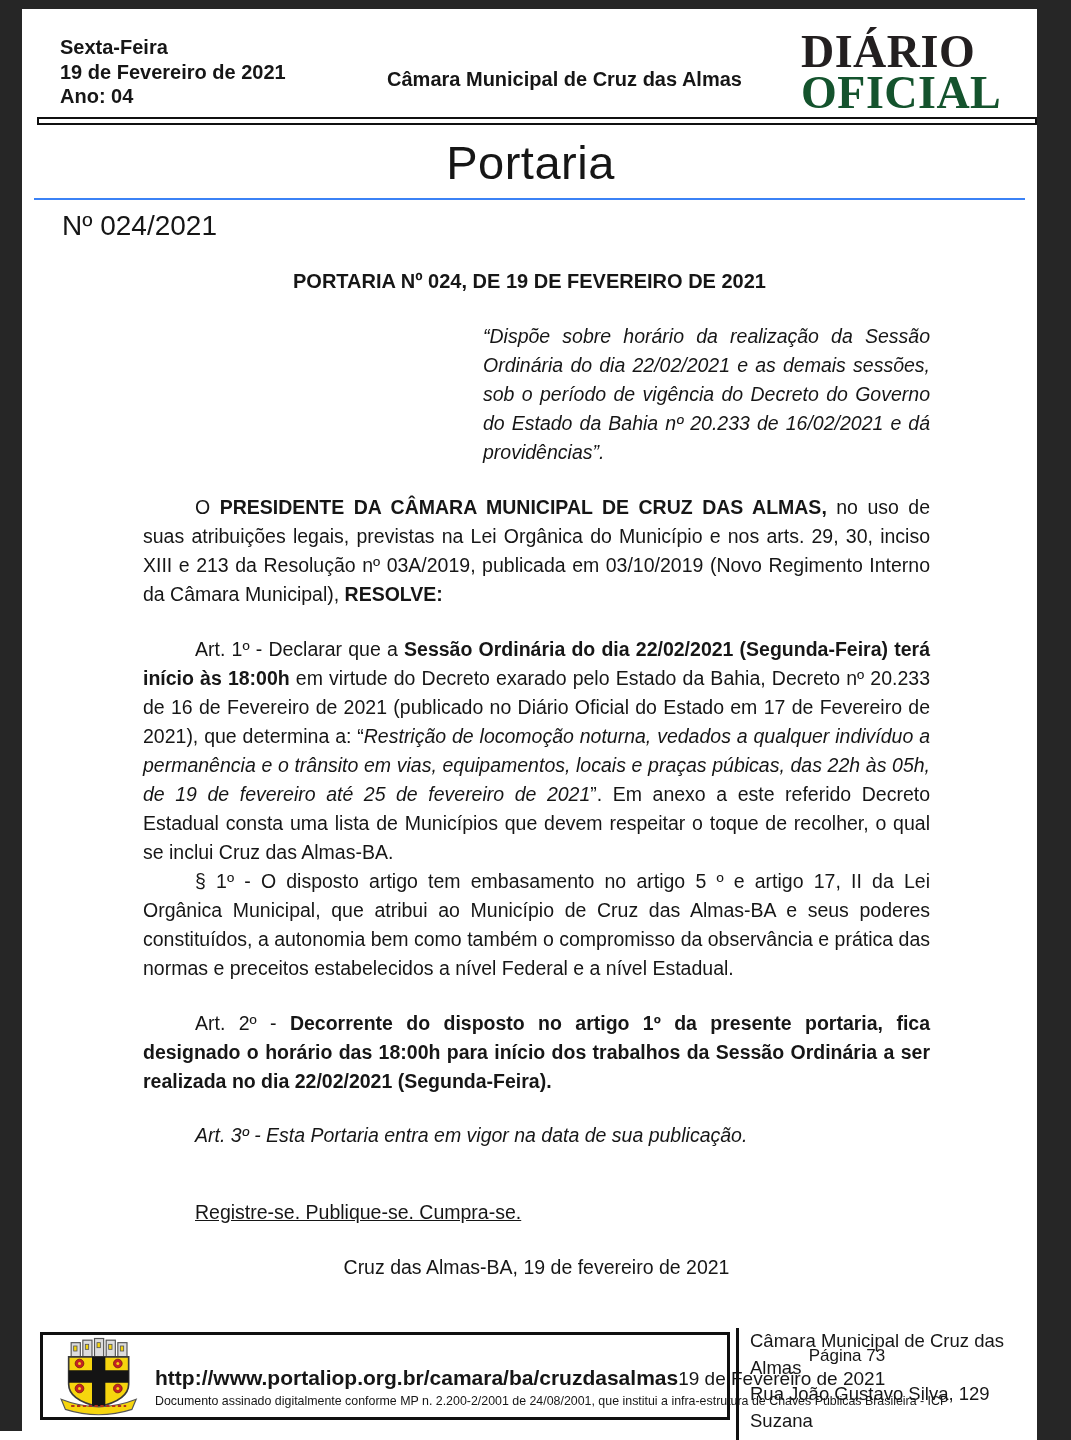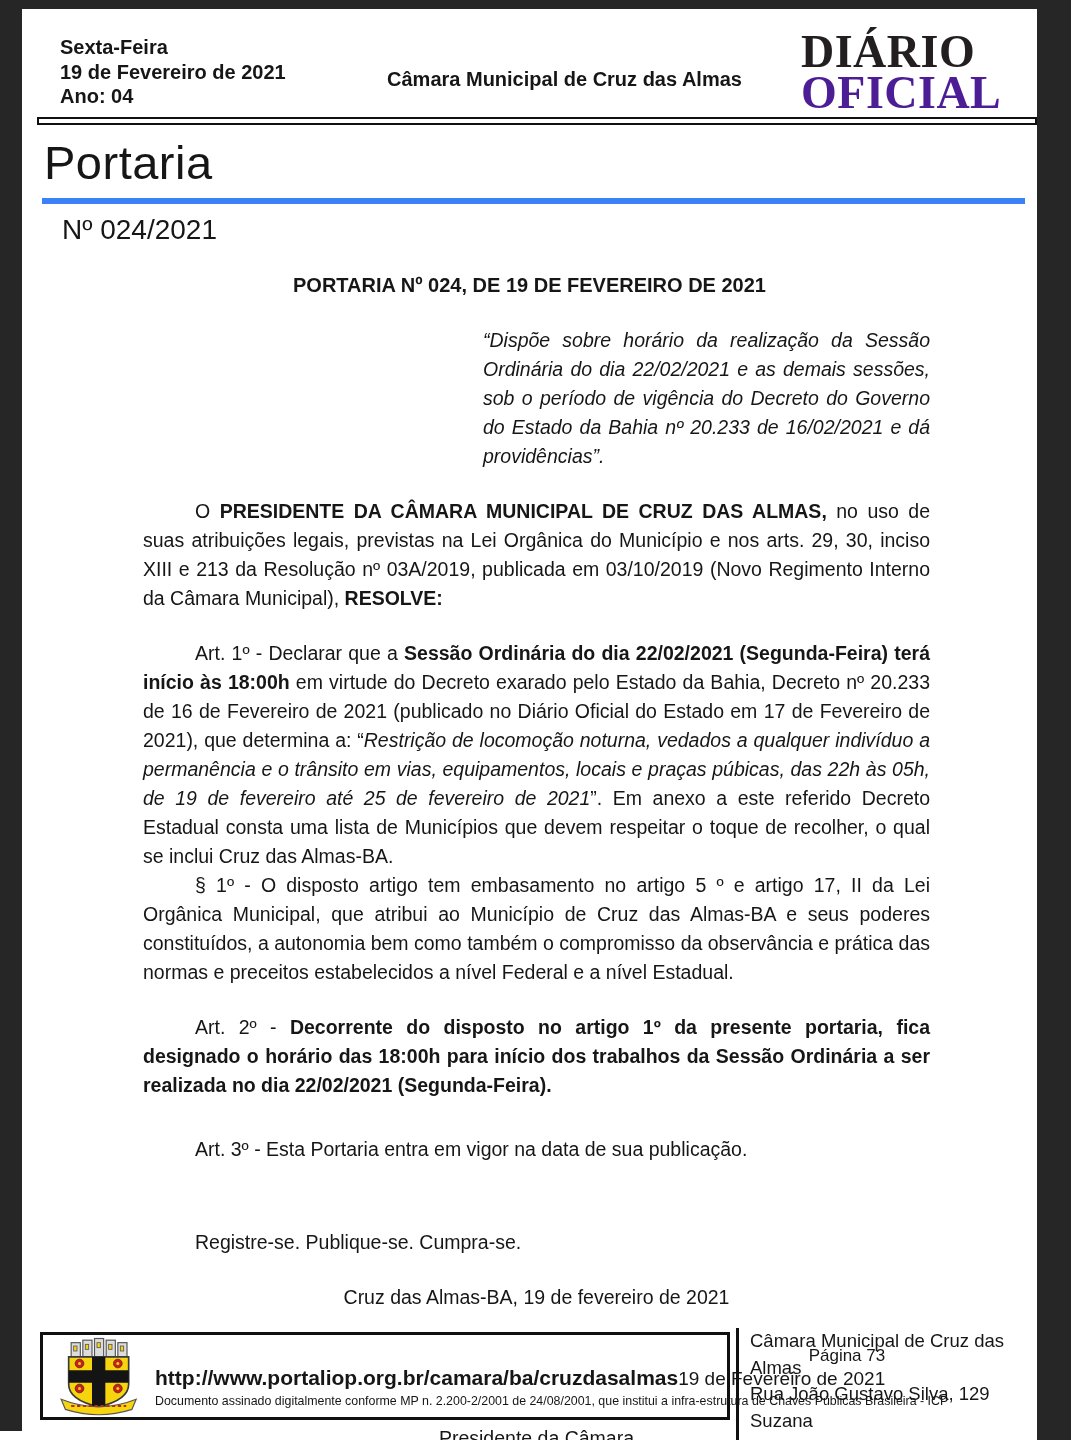--- a/index.html
+++ b/index.html
@@ -16,38 +16,38 @@
 
   .page{position:absolute;left:22px;top:9px;width:1015px;height:1265px;background:#fff;}
 
   
   .hdr{display:flex;align-items:center;padding:22px 22px 4px 38px;}
   .hdr-left{width:268px;font-weight:bold;font-size:20px;line-height:24.5px;white-space:nowrap;}
   .hdr-center{flex:1;text-align:center;font-weight:bold;font-size:20px;padding-top:14px;}
   .hdr-logo{width:214px;font-family:"Liberation Serif",serif;font-weight:bold;
             font-size:46px;line-height:41px;letter-spacing:.5px;text-align:left;}
   .logo-line1{color:#231f20;}
-  .logo-line2{color:#4c1d95;}
+  .logo-line2{color:#14532d;}
 
   .hdr-rule{margin-left:15px;height:4px;border:2px solid #101010;background:#fff;}
 
   
-  .sec-head{margin:10px 12px 0 20px;padding:0 0 8px 2px;border-bottom:6px solid #3b82f6;
-            font-size:47px;font-weight:400;letter-spacing:.5px;}
+  .sec-head{margin:10px 12px 0 12px;padding:0 0 8px 2px;border-bottom:2px solid #3b82f6;
+            font-size:47px;font-weight:400;letter-spacing:.5px;text-align:center;}
   .sec-num{margin:10px 0 0 40px;font-size:28px;font-weight:400;}
 
   
   .doc-title{text-align:center;font-weight:bold;font-size:20px;margin-top:28px;}
   .epigraph{margin:29px 107px 0 auto;width:447px;font-style:italic;
             font-size:19.5px;line-height:29px;text-align:justify;}
   .doc-body{margin:0 107px 0 121px;font-size:19.5px;line-height:29px;text-align:justify;}
   .para{margin:0;text-indent:52px;}
   .mt1{margin-top:26px;}  
-  .mt2{margin-top:35px;}
-  .mt3{margin-top:64px;}
+  .mt2{margin-top:25px;font-style:italic;}
+  .mt3{margin-top:48px;text-decoration:underline;}
   .center{text-align:center;text-indent:0;}
   .b{font-weight:bold;}
   .i{font-style:italic;}
   .sign-name{margin-top:76px;font-weight:bold;}
   .sign-role{margin-top:7px;}
 
   
   .fbox{position:absolute;left:18px;top:1323px;width:690px;height:88px;
         border:3px solid #101010;box-sizing:border-box;
         display:flex;align-items:center;gap:12px;padding:2px 10px 2px 8px;background:#fff;}

